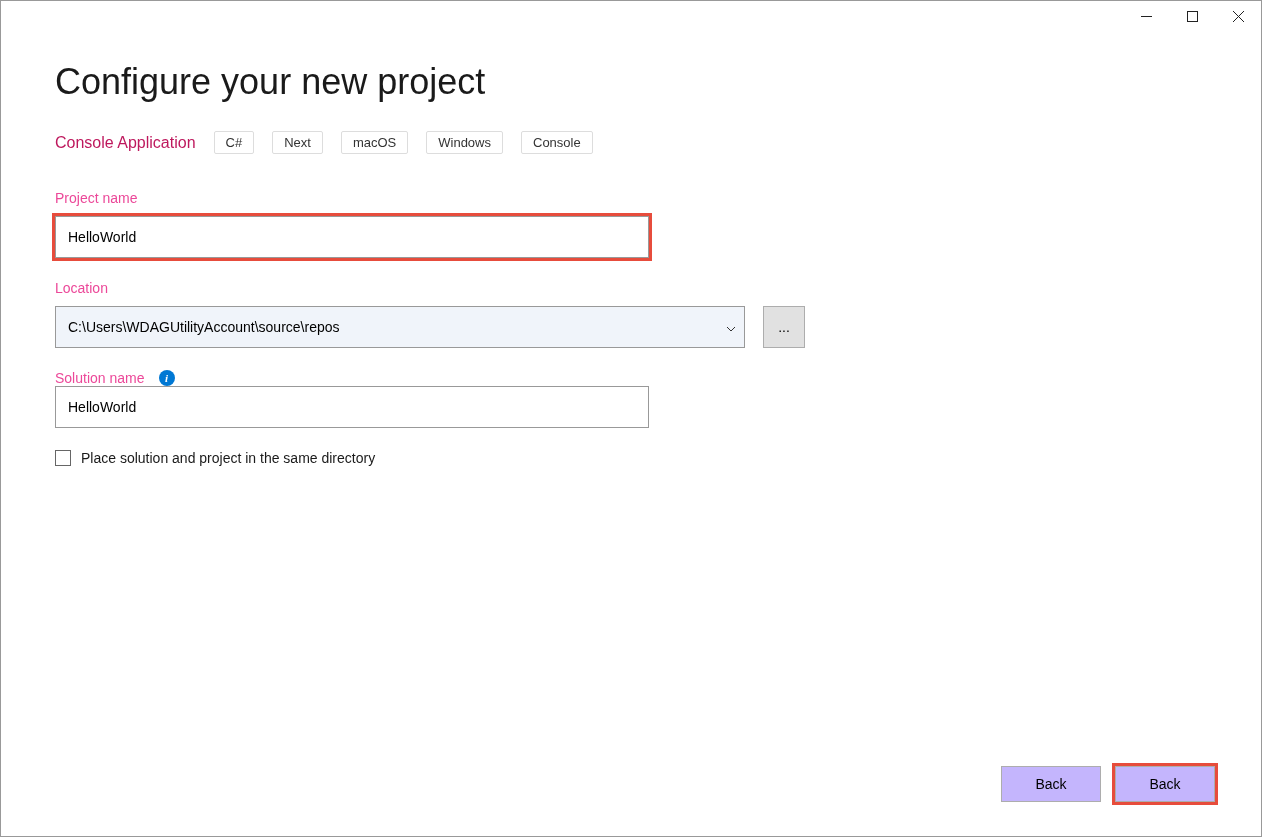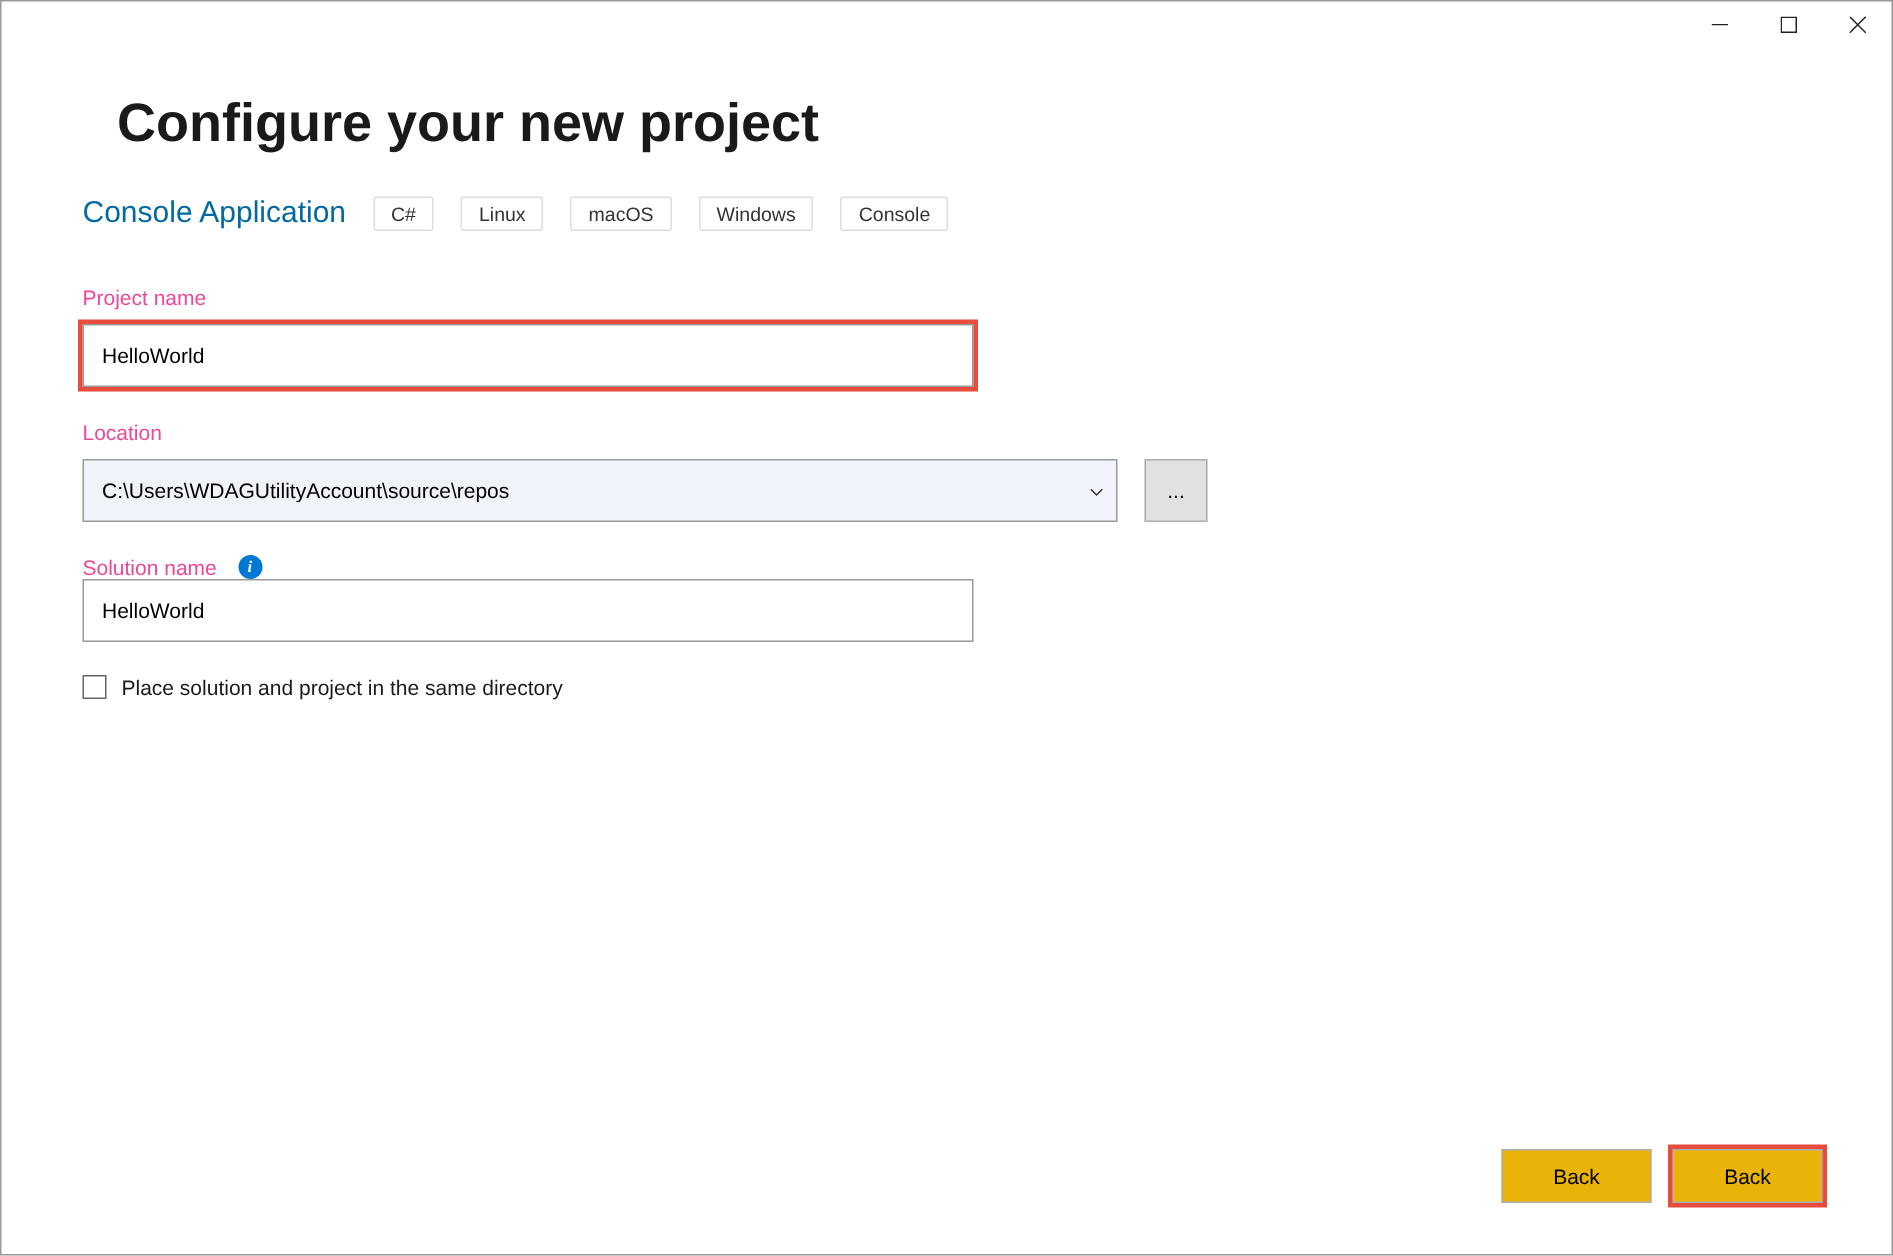--- a/index.html
+++ b/index.html
@@ -30,35 +30,34 @@
       justify-content: center;
       background: transparent;
       border: none;
       cursor: pointer;
     }
     .content {
       padding: 60px 54px 0 54px;
     }
     .page-title {
       font-size: 36px;
-      font-weight: 700;
+      font-weight: 400;
       color: #1a1a1a;
       margin-bottom: 28px;
-      margin-left: 23px;
     }
     .template-row {
       display: flex;
       align-items: center;
       gap: 18px;
       margin-bottom: 36px;
     }
     .template-name {
-      font-size: 20px;
+      font-size: 16px;
       font-weight: 400;
-      color: #0369a1;
+      color: #be185d;
     }
     .tag {
       border: 1px solid #ddd;
       padding: 3px 11px;
       font-size: 13px;
       color: #333;
       background: #fff;
       border-radius: 2px;
     }
     .form-group {
@@ -163,21 +162,21 @@
       position: absolute;
       bottom: 34px;
       right: 46px;
       display: flex;
       gap: 14px;
     }
     .footer-btn {
       width: 100px;
       height: 36px;
       border: 1px solid #adadad;
-      background: #eab308;
+      background: #c4b5fd;
       font-size: 14px;
       font-family: inherit;
       cursor: pointer;
     }
     .footer-btn.highlight-red {
       outline: 3px solid #e74c3c;
     }
   </style>
 </head>
 <body>
@@ -200,21 +199,21 @@
       </svg>
   </button>
 </div>
 
 <div class="content">
   <h1 class="page-title">Configure your new project</h1>
 
   <div class="template-row">
     <span class="template-name">Console Application</span>
     <span class="tag">C#</span>
-    <span class="tag">Linux</span>
+    <span class="tag">Next</span>
     <span class="tag">macOS</span>
     <span class="tag">Windows</span>
     <span class="tag">Console</span>
   </div>
 
   <div class="form-group">
     <label class="form-label">Project name</label>
     <input class="text-input highlight-red" type="text" value="HelloWorld" style="">
   </div>
 

